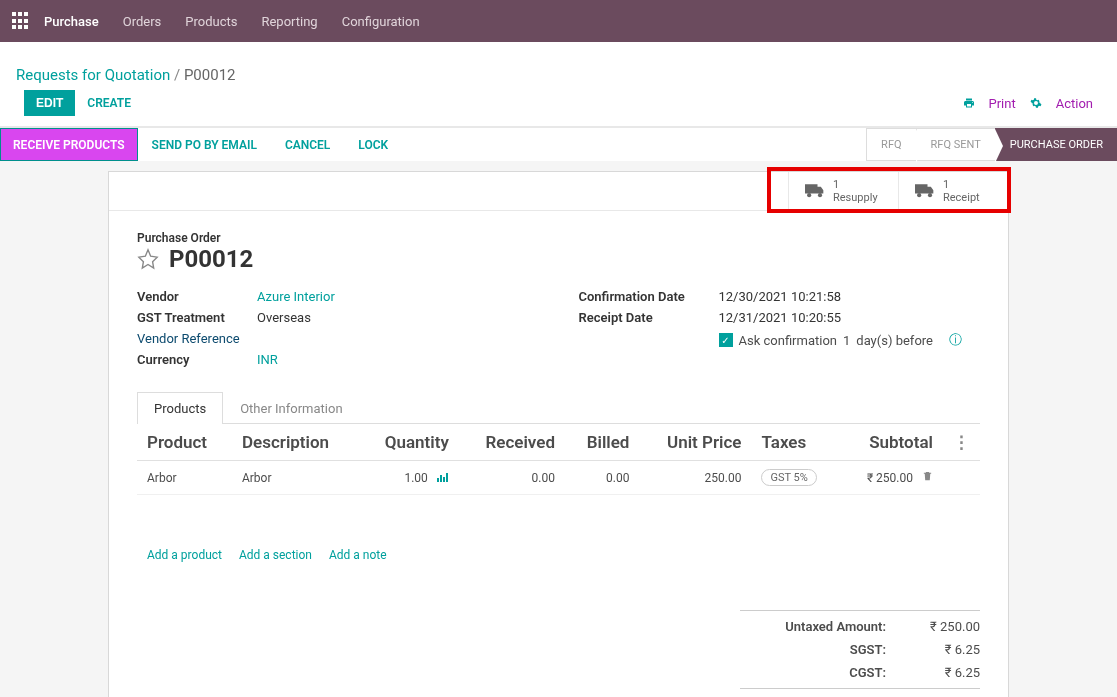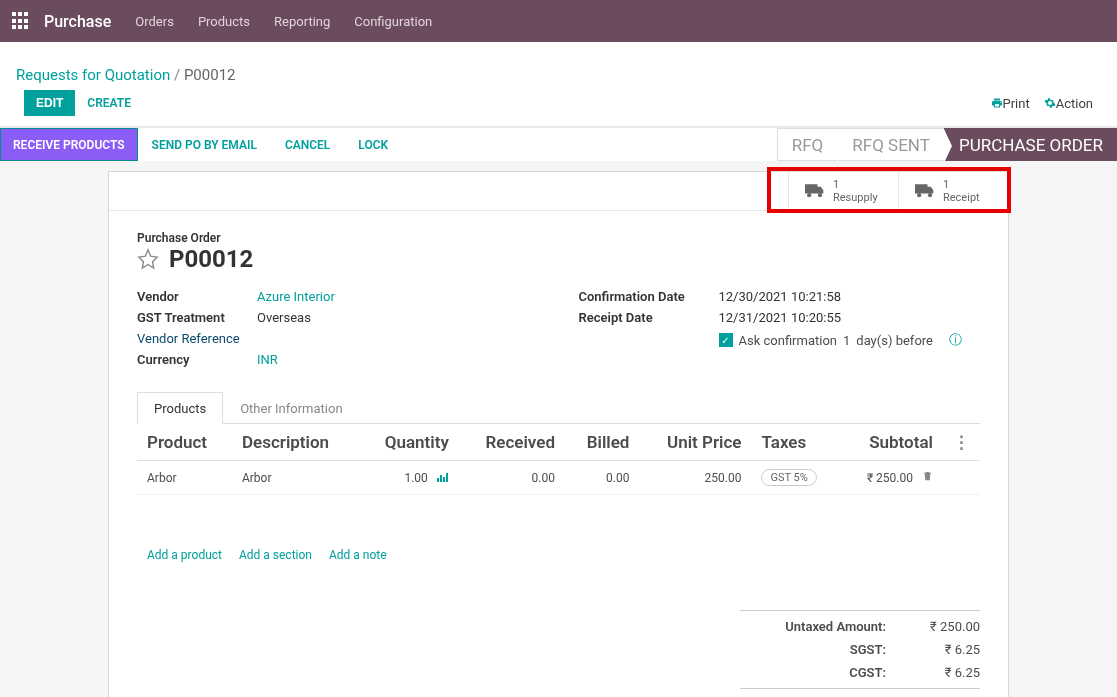--- a/index.html
+++ b/index.html
@@ -1,41 +1,41 @@
 <!DOCTYPE html>
 <html><head>
 <meta charset="utf-8">
 <style>
 * { margin: 0; padding: 0; box-sizing: border-box; }
 body { font-family: -apple-system, BlinkMacSystemFont, "Segoe UI", Roboto, sans-serif; background: #f5f5f5; font-size: 13px; color: #4c4c4c; }
 
 .topbar { background: #6b4b5e; color: #fff; height: 42px; display: flex; align-items: center; padding: 0 12px; }
 .topbar .apps-icon { width: 18px; height: 18px; margin-right: 14px; display: flex; flex-wrap: wrap; gap: 2px; cursor: pointer; }
 .topbar .apps-icon span { width: 4px; height: 4px; background: #fff; }
-.topbar .app-name { font-size: 16px; font-weight: 500; margin-right: 24px; }
+.topbar .app-name { font-size: 13px; font-weight: 500; margin-right: 24px; }
 .topbar .nav-item { color: #e0d4da; margin-right: 24px; font-size: 13px; cursor: pointer; }
 
 .content { background: #fff; border-bottom: 1px solid #e8e8e8; }
 .breadcrumb { padding: 24px 16px 6px; font-size: 15px; }
 .breadcrumb .root { color: #00a09d; cursor: pointer; }
 .breadcrumb .sep { color: #888; }
 .breadcrumb .current { color: #666; }
 
 .actionbar { display: flex; align-items: center; padding: 0 24px 10px; }
 .btn-edit { background: #00a09d; color: #fff; border: none; padding: 6px 12px; font-size: 12px; font-weight: 600; cursor: pointer; margin-right: 12px; }
 .btn-create { color: #00a09d; font-weight: 600; font-size: 12px; cursor: pointer; }
 .actionbar .spacer { flex: 1; }
-.action-link { color: #404040; font-size: 13px; margin-left: 14px; cursor: pointer; display: inline-flex; align-items: center; gap: 0; }
+.action-link { color: #a21caf; font-size: 13px; margin-left: 14px; cursor: pointer; display: inline-flex; align-items: center; gap: 14px; }
 
 .buttonbar { background: #fff; border-top: 1px solid #e8e8e8; display: flex; align-items: stretch; height: 34px; }
-.buttonbar .btn-primary { background: #8b5cf6; color: #fff; padding: 0 12px; font-size: 12px; font-weight: 600; display: flex; align-items: center; cursor: pointer; border: 1px solid #008f8c; text-align: center; }
+.buttonbar .btn-primary { background: #d946ef; color: #fff; padding: 0 12px; font-size: 12px; font-weight: 600; display: flex; align-items: center; cursor: pointer; border: 1px solid #008f8c; text-align: center; }
 .buttonbar .btn-secondary { color: #00a09d; padding: 0 14px; font-size: 12px; font-weight: 600; display: flex; align-items: center; cursor: pointer; }
 .buttonbar .spacer { flex: 1; }
 .status-bar { display: flex; align-items: stretch; }
-.status-step { padding: 0 14px; font-size: 17px; color: #999; display: flex; align-items: center; background: #fff; position: relative; border: 1px solid #ddd; border-right: none; }
+.status-step { padding: 0 14px; font-size: 11px; color: #999; display: flex; align-items: center; background: #fff; position: relative; border: 1px solid #ddd; border-right: none; }
 .status-step.active { background: #6b4b5e; color: #fff; border-color: #6b4b5e; }
 .status-step::after { content: ''; position: absolute; right: -8px; top: 0; bottom: 0; width: 0; height: 0; border-top: 17px solid transparent; border-bottom: 17px solid transparent; border-left: 8px solid #fff; z-index: 2; }
 .status-step.active::after { border-left-color: #6b4b5e; }
 
 .form-wrap { padding: 10px 108px 30px; background: #f5f5f5; }
 .form-sheet { background: #fff; border: 1px solid #d8d8d8; }
 
 .stat-buttons { display: flex; justify-content: flex-end; border-bottom: 1px solid #e8e8e8; position: relative; }
 .highlight-box { position: absolute; right: -3px; top: -5px; width: 244px; height: 46px; border: 4px solid #e60000; pointer-events: none; }
 .stat-btn { display: flex; align-items: center; padding: 6px 16px; border-left: 1px solid #e8e8e8; cursor: pointer; min-width: 110px; }

